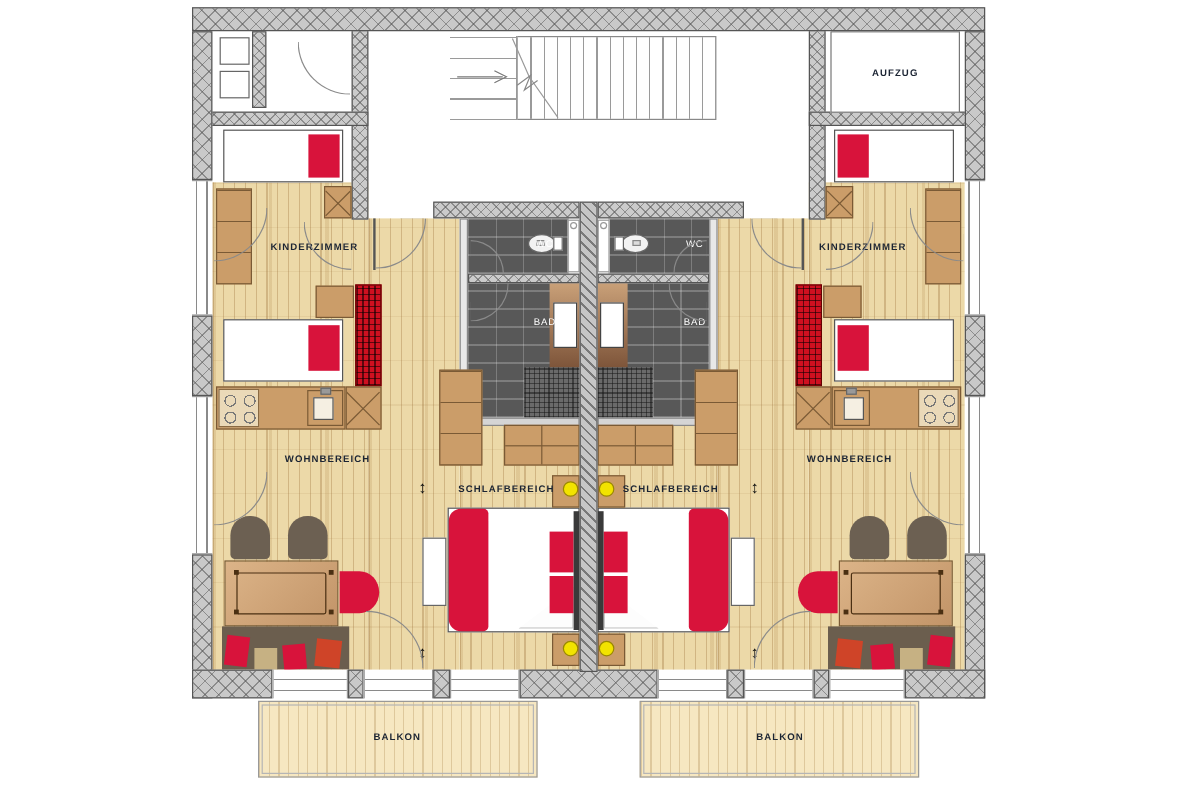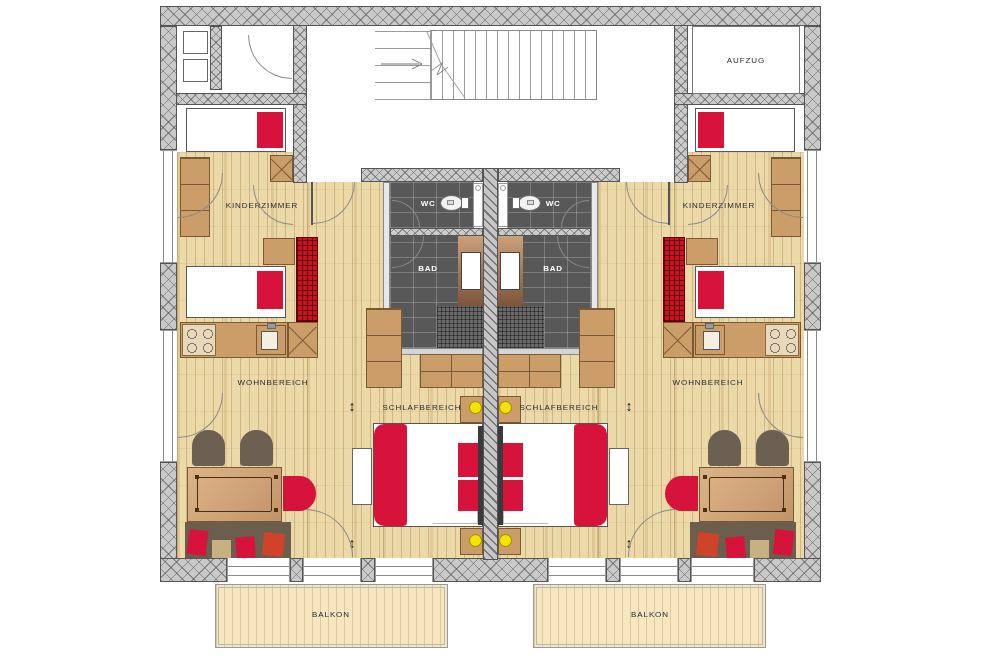--- a/index.html
+++ b/index.html
@@ -33,23 +33,23 @@
     background-image:repeating-linear-gradient(0deg,rgba(0,0,0,.55) 0 1px,transparent 1px 5px),
                      repeating-linear-gradient(90deg,rgba(0,0,0,.55) 0 1px,transparent 1px 5px);}
   .tan{background:#cb9d69;border:1px solid #7a5a35;}
   .red{background:#d8133b;}
   .lamp{background:#f2e300;border:1px solid #9a8800;border-radius:50%;}
   .winv{background:#fff;border-top:1px solid #999;border-bottom:1px solid #999;
     background-image:linear-gradient(90deg,transparent 0,transparent 3px,#8a8a8a 3px,#8a8a8a 4px,transparent 4px,transparent 12px,#8a8a8a 12px,#8a8a8a 13px,transparent 13px);}
   .winh{background:#fff;border-left:1px solid #999;border-right:1px solid #999;
     background-image:linear-gradient(0deg,transparent 0,transparent 6px,#8a8a8a 6px,#8a8a8a 7px,transparent 7px,transparent 15px,#8a8a8a 15px,#8a8a8a 16px,transparent 16px);}
   .lab{display:flex;align-items:center;justify-content:center;white-space:nowrap;
-    font-weight:normal;font-size:8px;letter-spacing:.9px;color:#1b2433;}
+    font-weight:bold;font-size:8px;letter-spacing:.9px;color:#1b2433;}
   .labw{display:flex;align-items:center;justify-content:center;white-space:nowrap;
-    font-weight:bold;font-size:8px;letter-spacing:.7px;color:#fff;}
+    font-weight:normal;font-size:8px;letter-spacing:.7px;color:#fff;margin-left:26px;}
   .arrow{display:flex;align-items:center;justify-content:center;
     font-weight:bold;font-size:14px;color:#111;}
   .xbox{overflow:hidden;}
   .xbox::before,.xbox::after{content:"";position:absolute;left:-20%;top:50%;width:140%;height:1px;background:#7a5a35;}
   .xbox::before{transform:rotate(45deg);}
   .xbox::after{transform:rotate(-45deg);}
   .arc{background:transparent;}
   svg.abs{z-index:5;}
 </style>
 </head>

